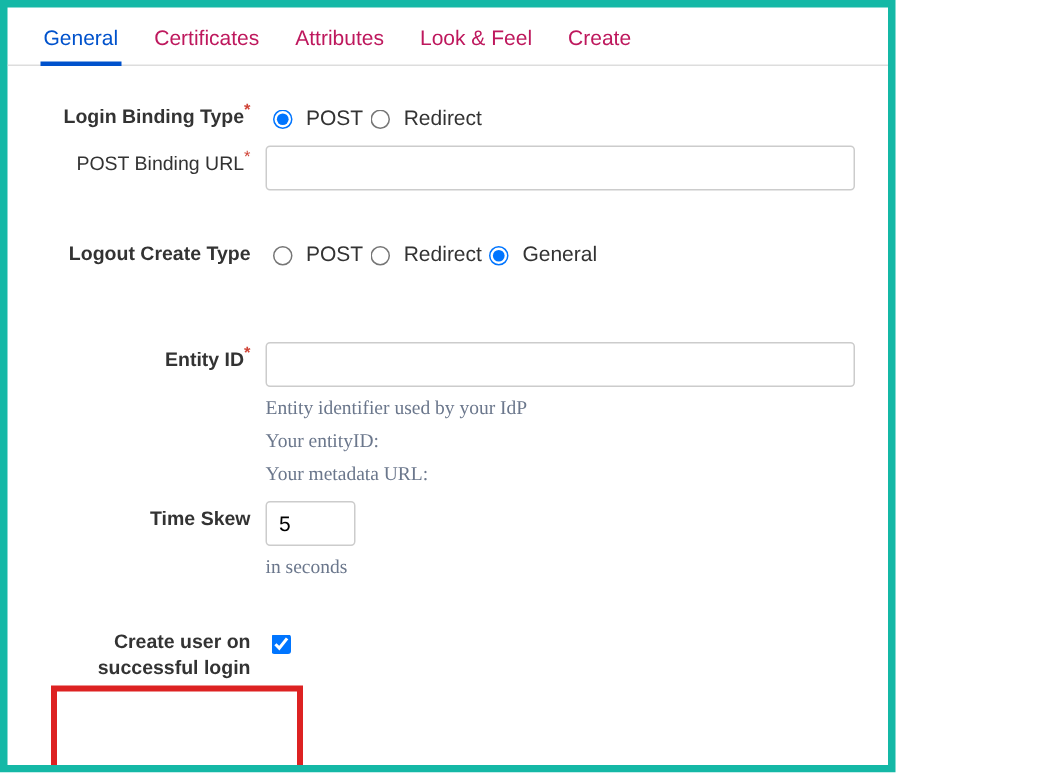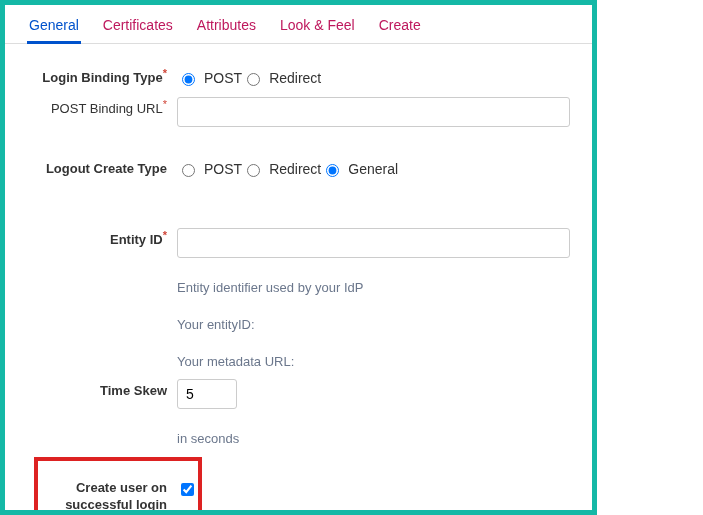--- a/index.html
+++ b/index.html
@@ -72,21 +72,21 @@
   input[type=text] {
     width: 460px;
     max-width: 100%;
     height: 30px;
     border: 1px solid #ccc;
     border-radius: 3px;
     padding: 4px 8px;
     font-size: 14px;
   }
   input.narrow { width: 60px; }
-  .hint { color: #6b778c; font-size: 13px; margin-top: 22px; }
+  .hint { color: #6b778c; font-size: 13px; margin-top: 6px; font-family: Liberation Serif, serif; }
   .spacer { height: 20px; }
   .checkbox-cell { padding-top: 4px; }
   .highlight-box {
     position: absolute;
     border: 4px solid #d22;
     pointer-events: none;
   }
 </style>
 </head>
 <body>

